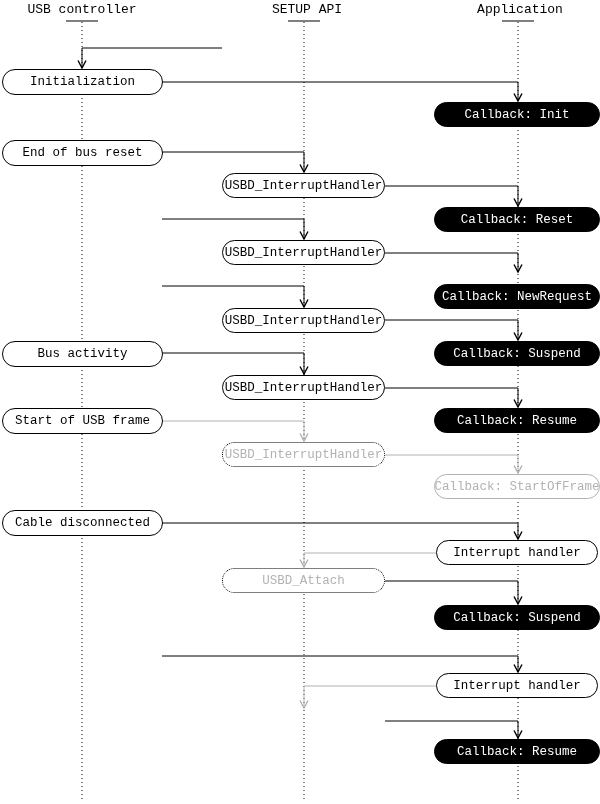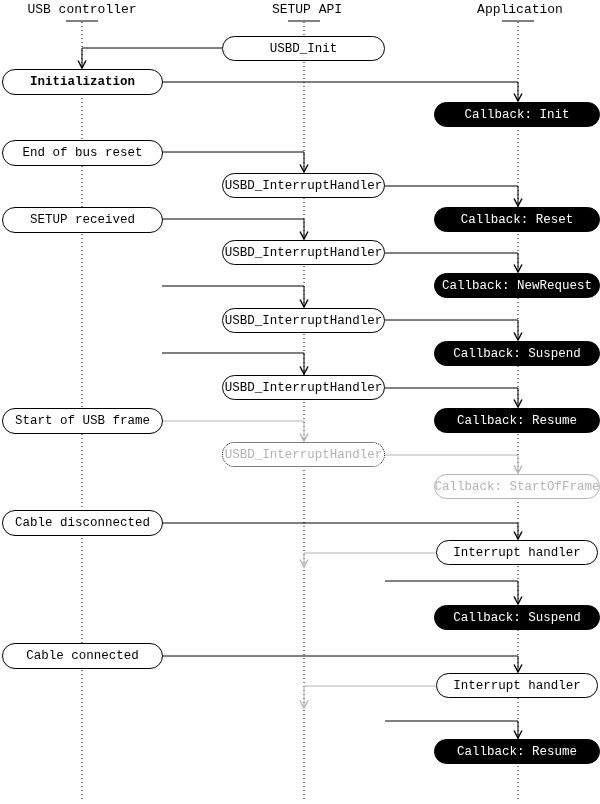--- a/index.html
+++ b/index.html
@@ -79,37 +79,36 @@
       <polyline class="wire" points="162,656 518,656 518,672" marker-end="url(#arrB)"></polyline>
       <polyline class="wire dim" points="436,686 304,686 304,708" marker-end="url(#arrG)"></polyline>
       <polyline class="wire" points="385,721 518,721 518,738" marker-end="url(#arrB)"></polyline>
     </g>
   </svg>
 
   <div class="colhdr" style="left:82px;">USB controller</div>
   <div class="colhdr" style="left:307px;">SETUP API</div>
   <div class="colhdr" style="left:520px;">Application</div>
 
-  <div class="node tall" style="left:2px;top:69px;width:161px;font-weight:bold;">Initialization</div>
+  <div class="node tall" style="left:2px;top:69px;width:161px;">Initialization</div>
   <div class="node tall" style="left:2px;top:140px;width:161px;">End of bus reset</div>
-  <div class="node tall" style="left:2px;top:207px;width:161px;">SETUP received</div>
+  <div class="node tall" style="left:2px;top:341px;width:161px;">Bus activity</div>
   <div class="node tall" style="left:2px;top:408px;width:161px;">Start of USB frame</div>
   <div class="node tall" style="left:2px;top:510px;width:161px;">Cable disconnected</div>
-  <div class="node tall" style="left:2px;top:643px;width:161px;">Cable connected</div>
 
-  <div class="node" style="left:222px;top:36px;width:163px;">USBD_Init</div>
   <div class="node" style="left:222px;top:173px;width:163px;">USBD_InterruptHandler</div>
   <div class="node" style="left:222px;top:240px;width:163px;">USBD_InterruptHandler</div>
   <div class="node" style="left:222px;top:308px;width:163px;">USBD_InterruptHandler</div>
   <div class="node" style="left:222px;top:375px;width:163px;">USBD_InterruptHandler</div>
   <div class="node ghost" style="left:222px;top:442px;width:163px;">USBD_InterruptHandler</div>
+  <div class="node ghost" style="left:222px;top:568px;width:163px;">USBD_Attach</div>
 
   <div class="node black" style="left:434px;top:102px;width:166px;">Callback: Init</div>
   <div class="node black" style="left:434px;top:207px;width:166px;text-align:right;">Callback: Reset</div>
-  <div class="node black" style="left:434px;top:273px;width:166px;">Callback: NewRequest</div>
+  <div class="node black" style="left:434px;top:284px;width:166px;">Callback: NewRequest</div>
   <div class="node black" style="left:434px;top:341px;width:166px;">Callback: Suspend</div>
   <div class="node black" style="left:434px;top:408px;width:166px;">Callback: Resume</div>
   <div class="node dimline" style="left:434px;top:474px;width:166px;">Callback: StartOfFrame</div>
   <div class="node" style="left:436px;top:540px;width:162px;">Interrupt handler</div>
   <div class="node black" style="left:434px;top:605px;width:166px;">Callback: Suspend</div>
   <div class="node" style="left:436px;top:673px;width:162px;">Interrupt handler</div>
   <div class="node black" style="left:434px;top:739px;width:166px;">Callback: Resume</div>
 
 </div>
 

